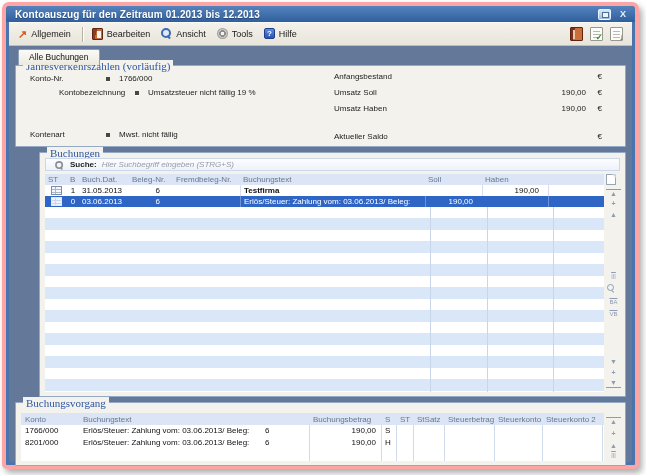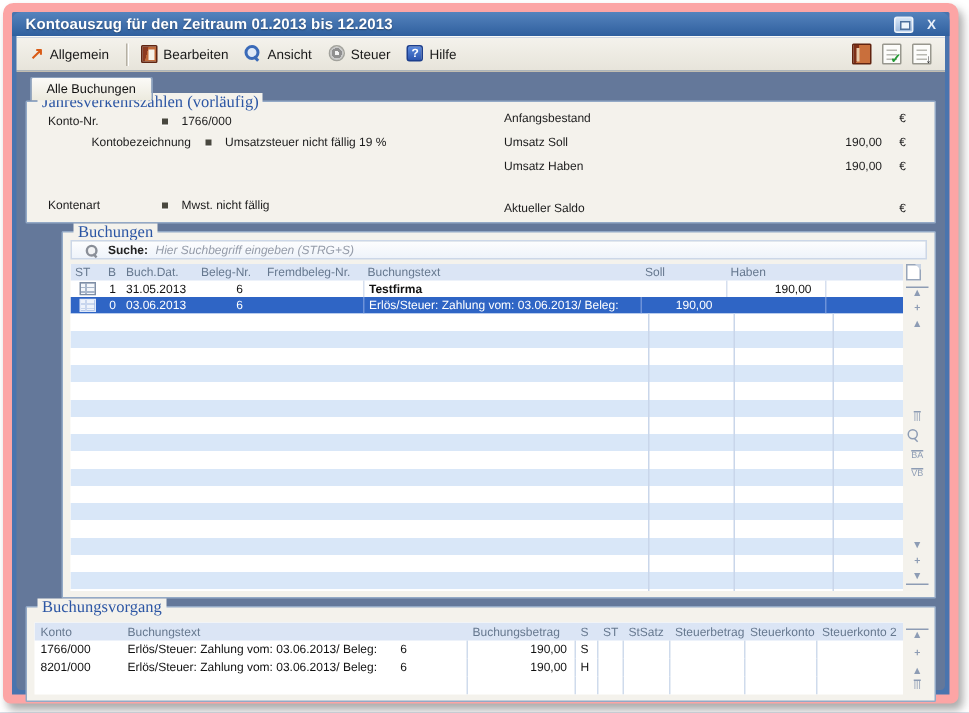--- a/index.html
+++ b/index.html
@@ -1,21 +1,21 @@
 <!DOCTYPE html>
 <html style="--titlebar-top: #5583bd; --titlebar-bottom: #2f5f9e; --frame: #4a74ae; --content-bg: #64789a; --group-bg: #f4f2ec; --selection: #2f65c5; --row-alt: #d9e7f8; --header-bg: #dbe5f5; --accent-label: #2c56a4;"><head>
 <meta charset="utf-8">
 <style>
   * { box-sizing: border-box; margin:0; padding:0; }
   html,body { width:646px; height:475px; background:#fff; font-family:"Liberation Sans", sans-serif; overflow:hidden; }
 
   .window{
     position:absolute; left:2px; top:2px; width:637px; height:467px;
     background:var(--frame,#4a74ae);
-    border:6px solid #fca5a5;
+    border:4px solid #fca5a5;
     border-radius:7px 7px 5px 5px;
     box-shadow:3px 4px 6px rgba(70,70,70,.45);
   }
   
   .titlebar{
     height:16px; display:flex; align-items:center; padding:0 7px 0 9px;
     background:linear-gradient(to bottom, var(--titlebar-top,#5583bd), var(--titlebar-bottom,#2f5f9e));
     border-radius:6px 6px 0 0;
   }
   .titlebar .title{ flex:1; color:#fff; font-size:10px; font-weight:bold; letter-spacing:.1px; text-shadow:0 1px 1px rgba(0,0,0,.35); white-space:nowrap; overflow:hidden;}
@@ -157,21 +157,21 @@
     <div class="menu-item">
       <span class="i-book"></span>
       <span>Bearbeiten</span>
     </div>
     <div class="menu-item">
       <span class="i-mag"></span>
       <span>Ansicht</span>
     </div>
     <div class="menu-item">
       <span class="i-gear"></span>
-      <span>Steuer</span>
+      <span>Tools</span>
     </div>
     <div class="menu-item">
       <span class="i-help">?</span>
       <span>Hilfe</span>
     </div>
     <div class="tb-right">
       <div class="t-icon report"></div>
       <div class="t-icon check">
         <span class="line"></span>
         <span class="badge">✓</span>

